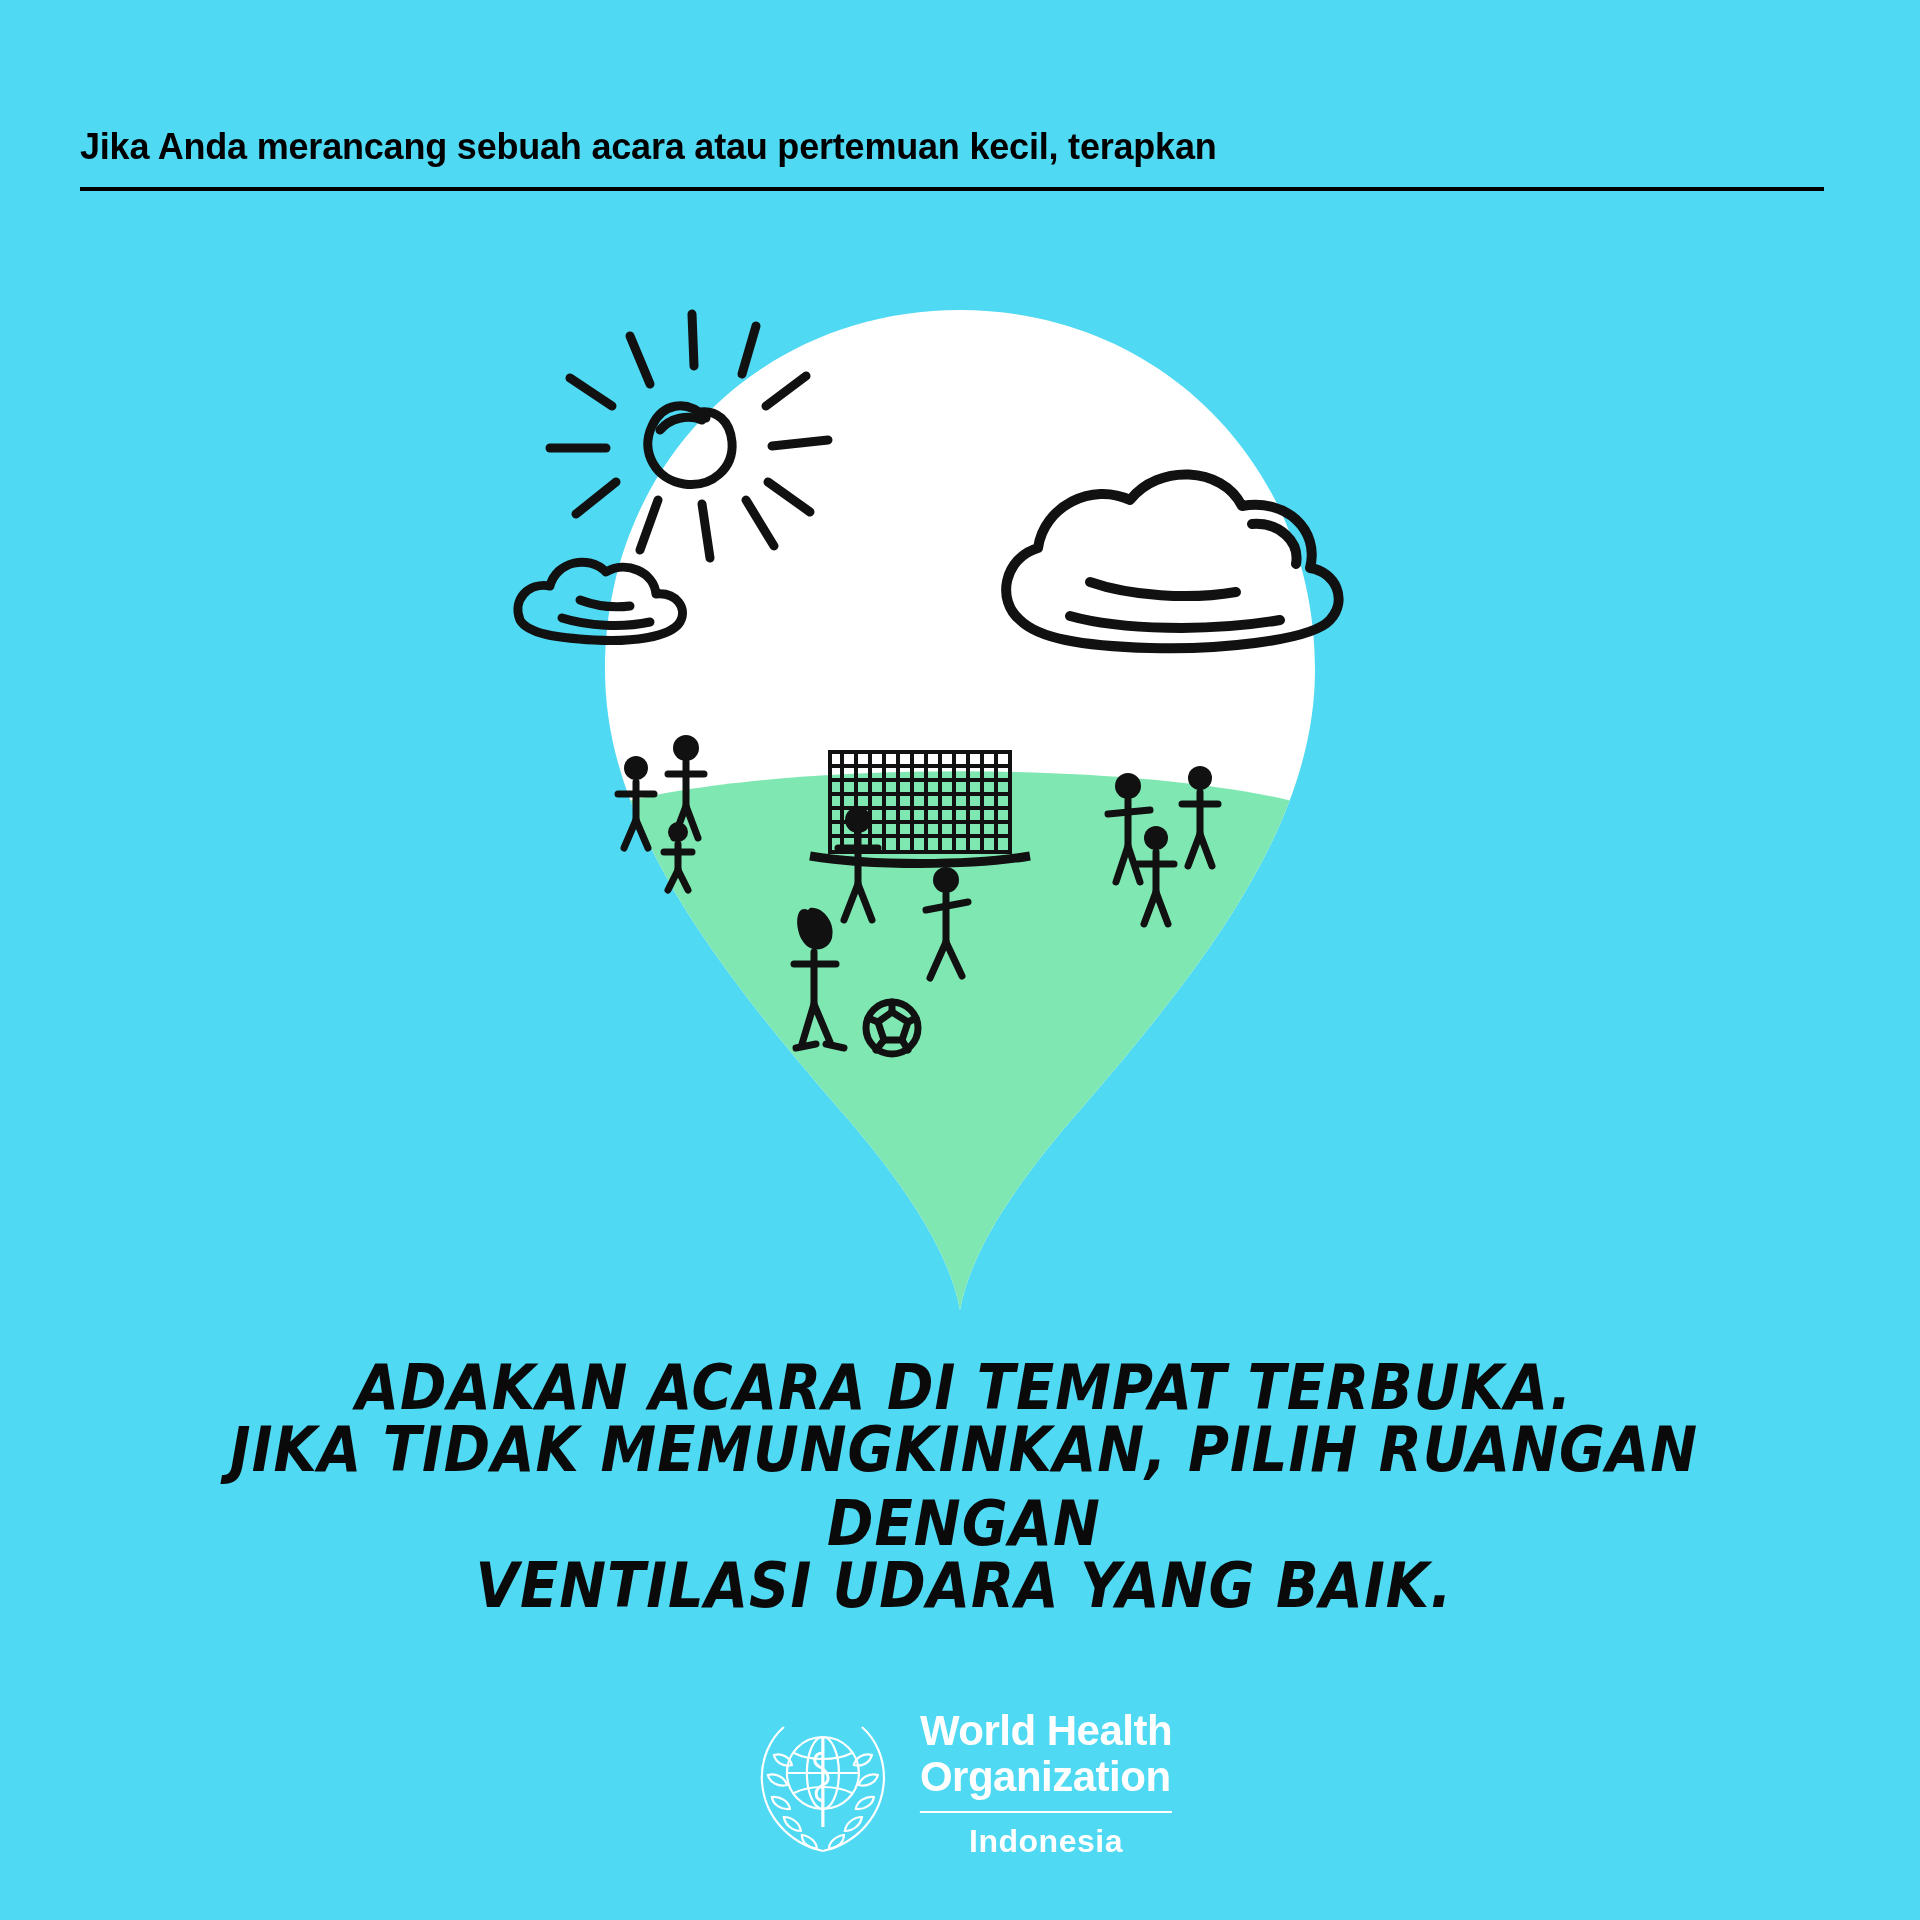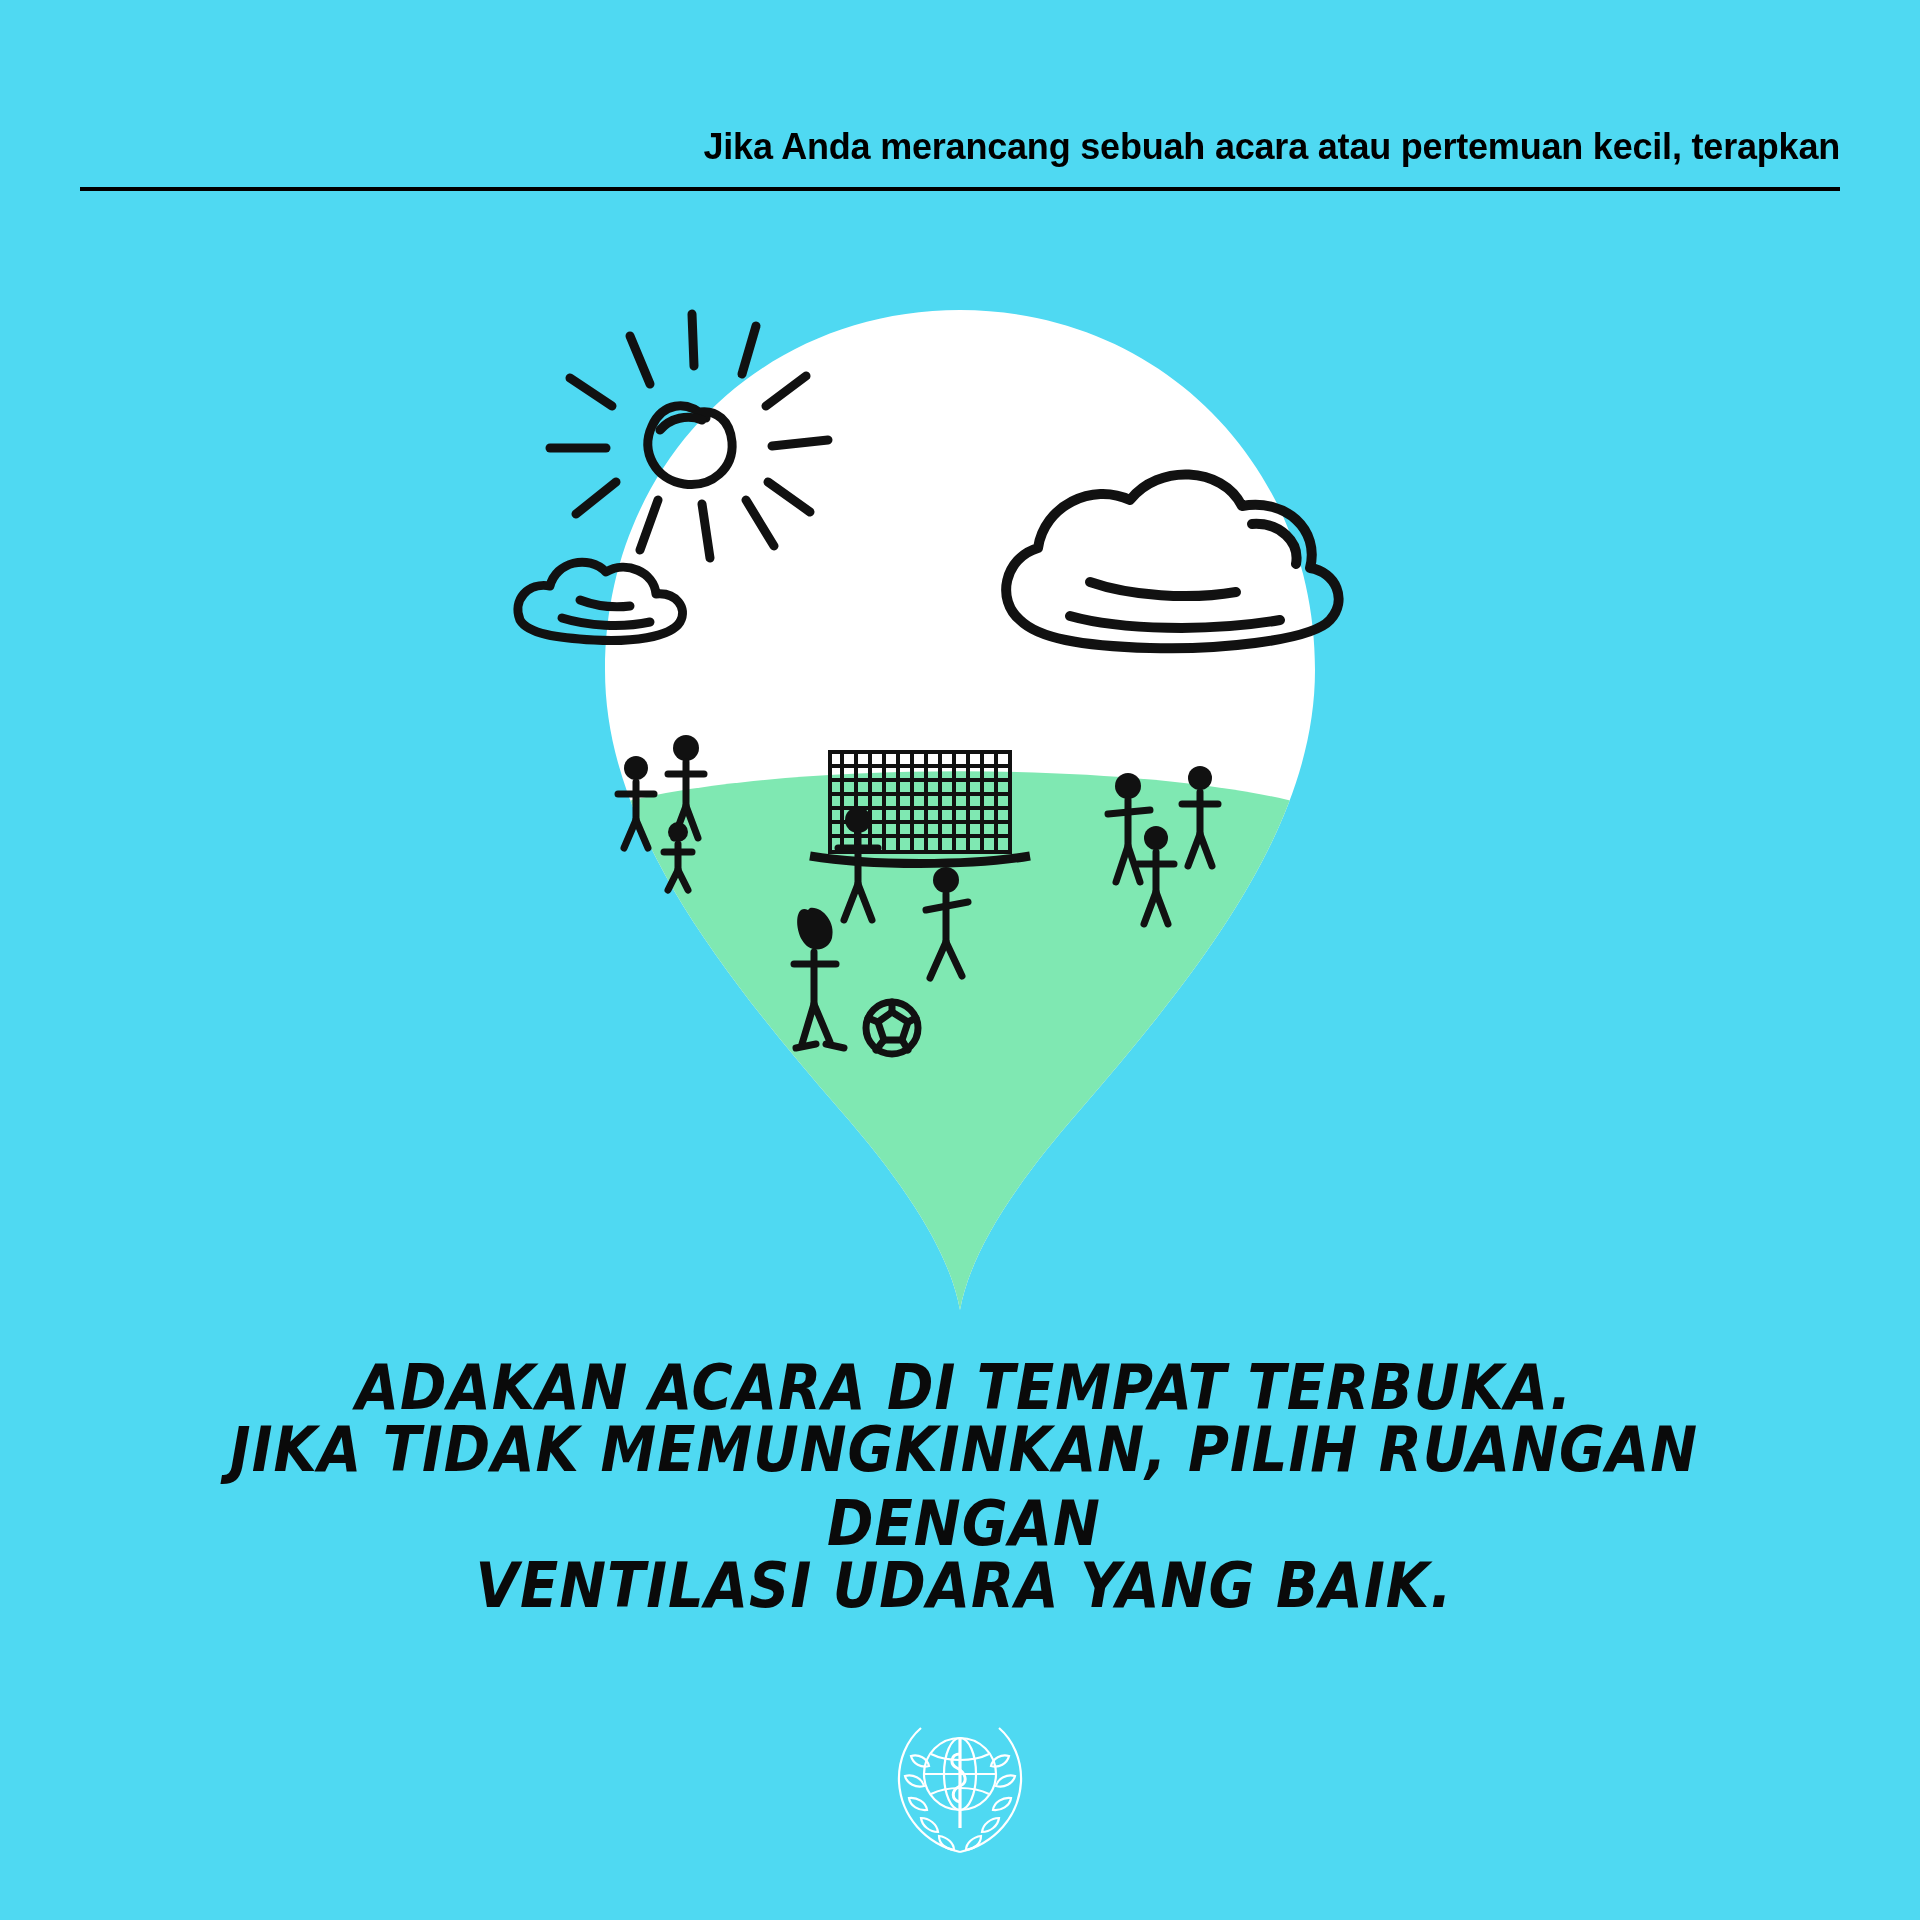--- a/index.html
+++ b/index.html
@@ -13,22 +13,22 @@
     font-family: "Liberation Sans", sans-serif;
     overflow: hidden;
     position: relative;
   }
 
   
   .header {
     position: absolute;
     top: 120px;
     left: 80px;
-    right: 80px;
-    text-align: right;
+    right: 96px;
+    text-align: left;
   }
   .header-text {
     font-family: "Liberation Sans", sans-serif;
     font-weight: bold;
     font-size: 36px;
     line-height: 1.48;
     color: #000;
     letter-spacing: -0.2px;
     padding-bottom: 14px;
   }
@@ -289,13 +289,19 @@
         <ellipse cx="75" cy="64" rx="16" ry="36"></ellipse>
         <path d="M39 64 L 111 64"></path>
         <path d="M46 44 C 62 52, 88 52, 104 44"></path>
         <path d="M46 84 C 62 76, 88 76, 104 84"></path>
 
         <path d="M75 28 L 75 118" stroke-width="3.2"></path>
         <path d="M75 44 C 66 44, 64 54, 72 58 C 80 62, 84 72, 75 76 C 66 80, 66 90, 75 92" stroke-width="3"></path>
       </g>
     </svg>
   </div>
+  <div class="logo-text">
+    <div class="logo-name">World Health</div>
+    <div class="logo-name">Organization</div>
+    <div class="logo-divider"></div>
+    <div class="logo-country">Indonesia</div>
+  </div>
 </div>
 
 </body></html>

